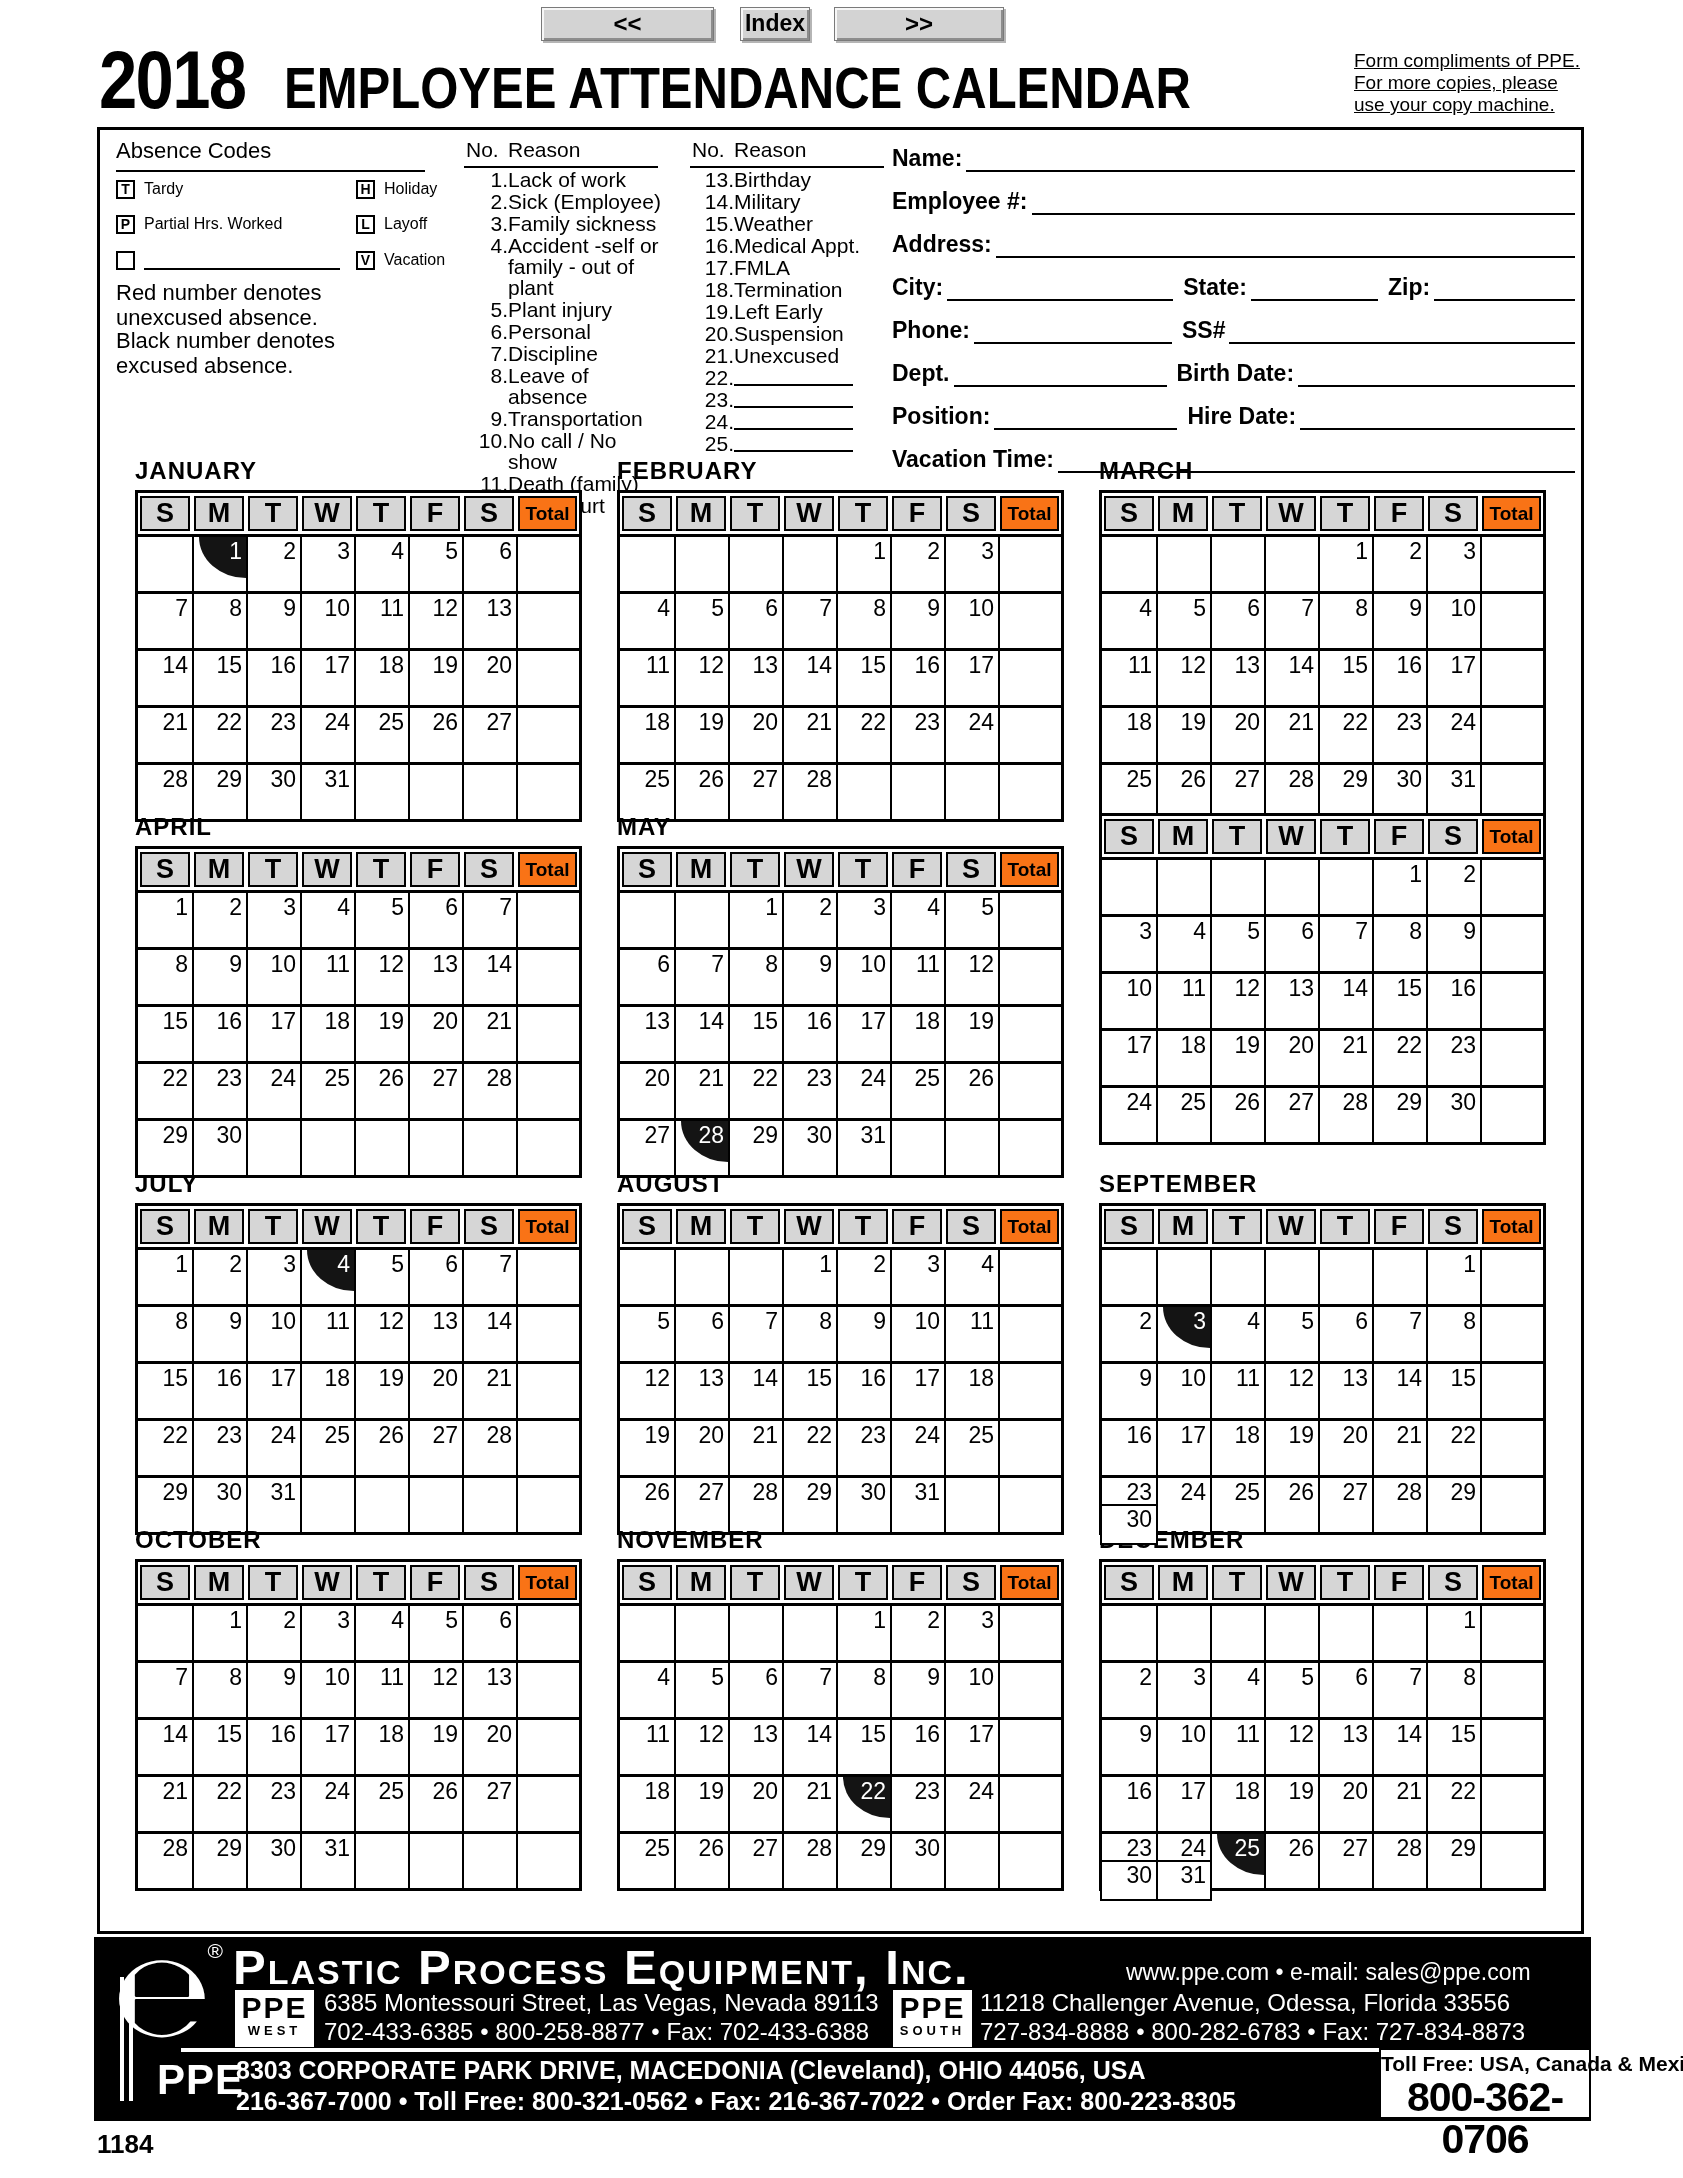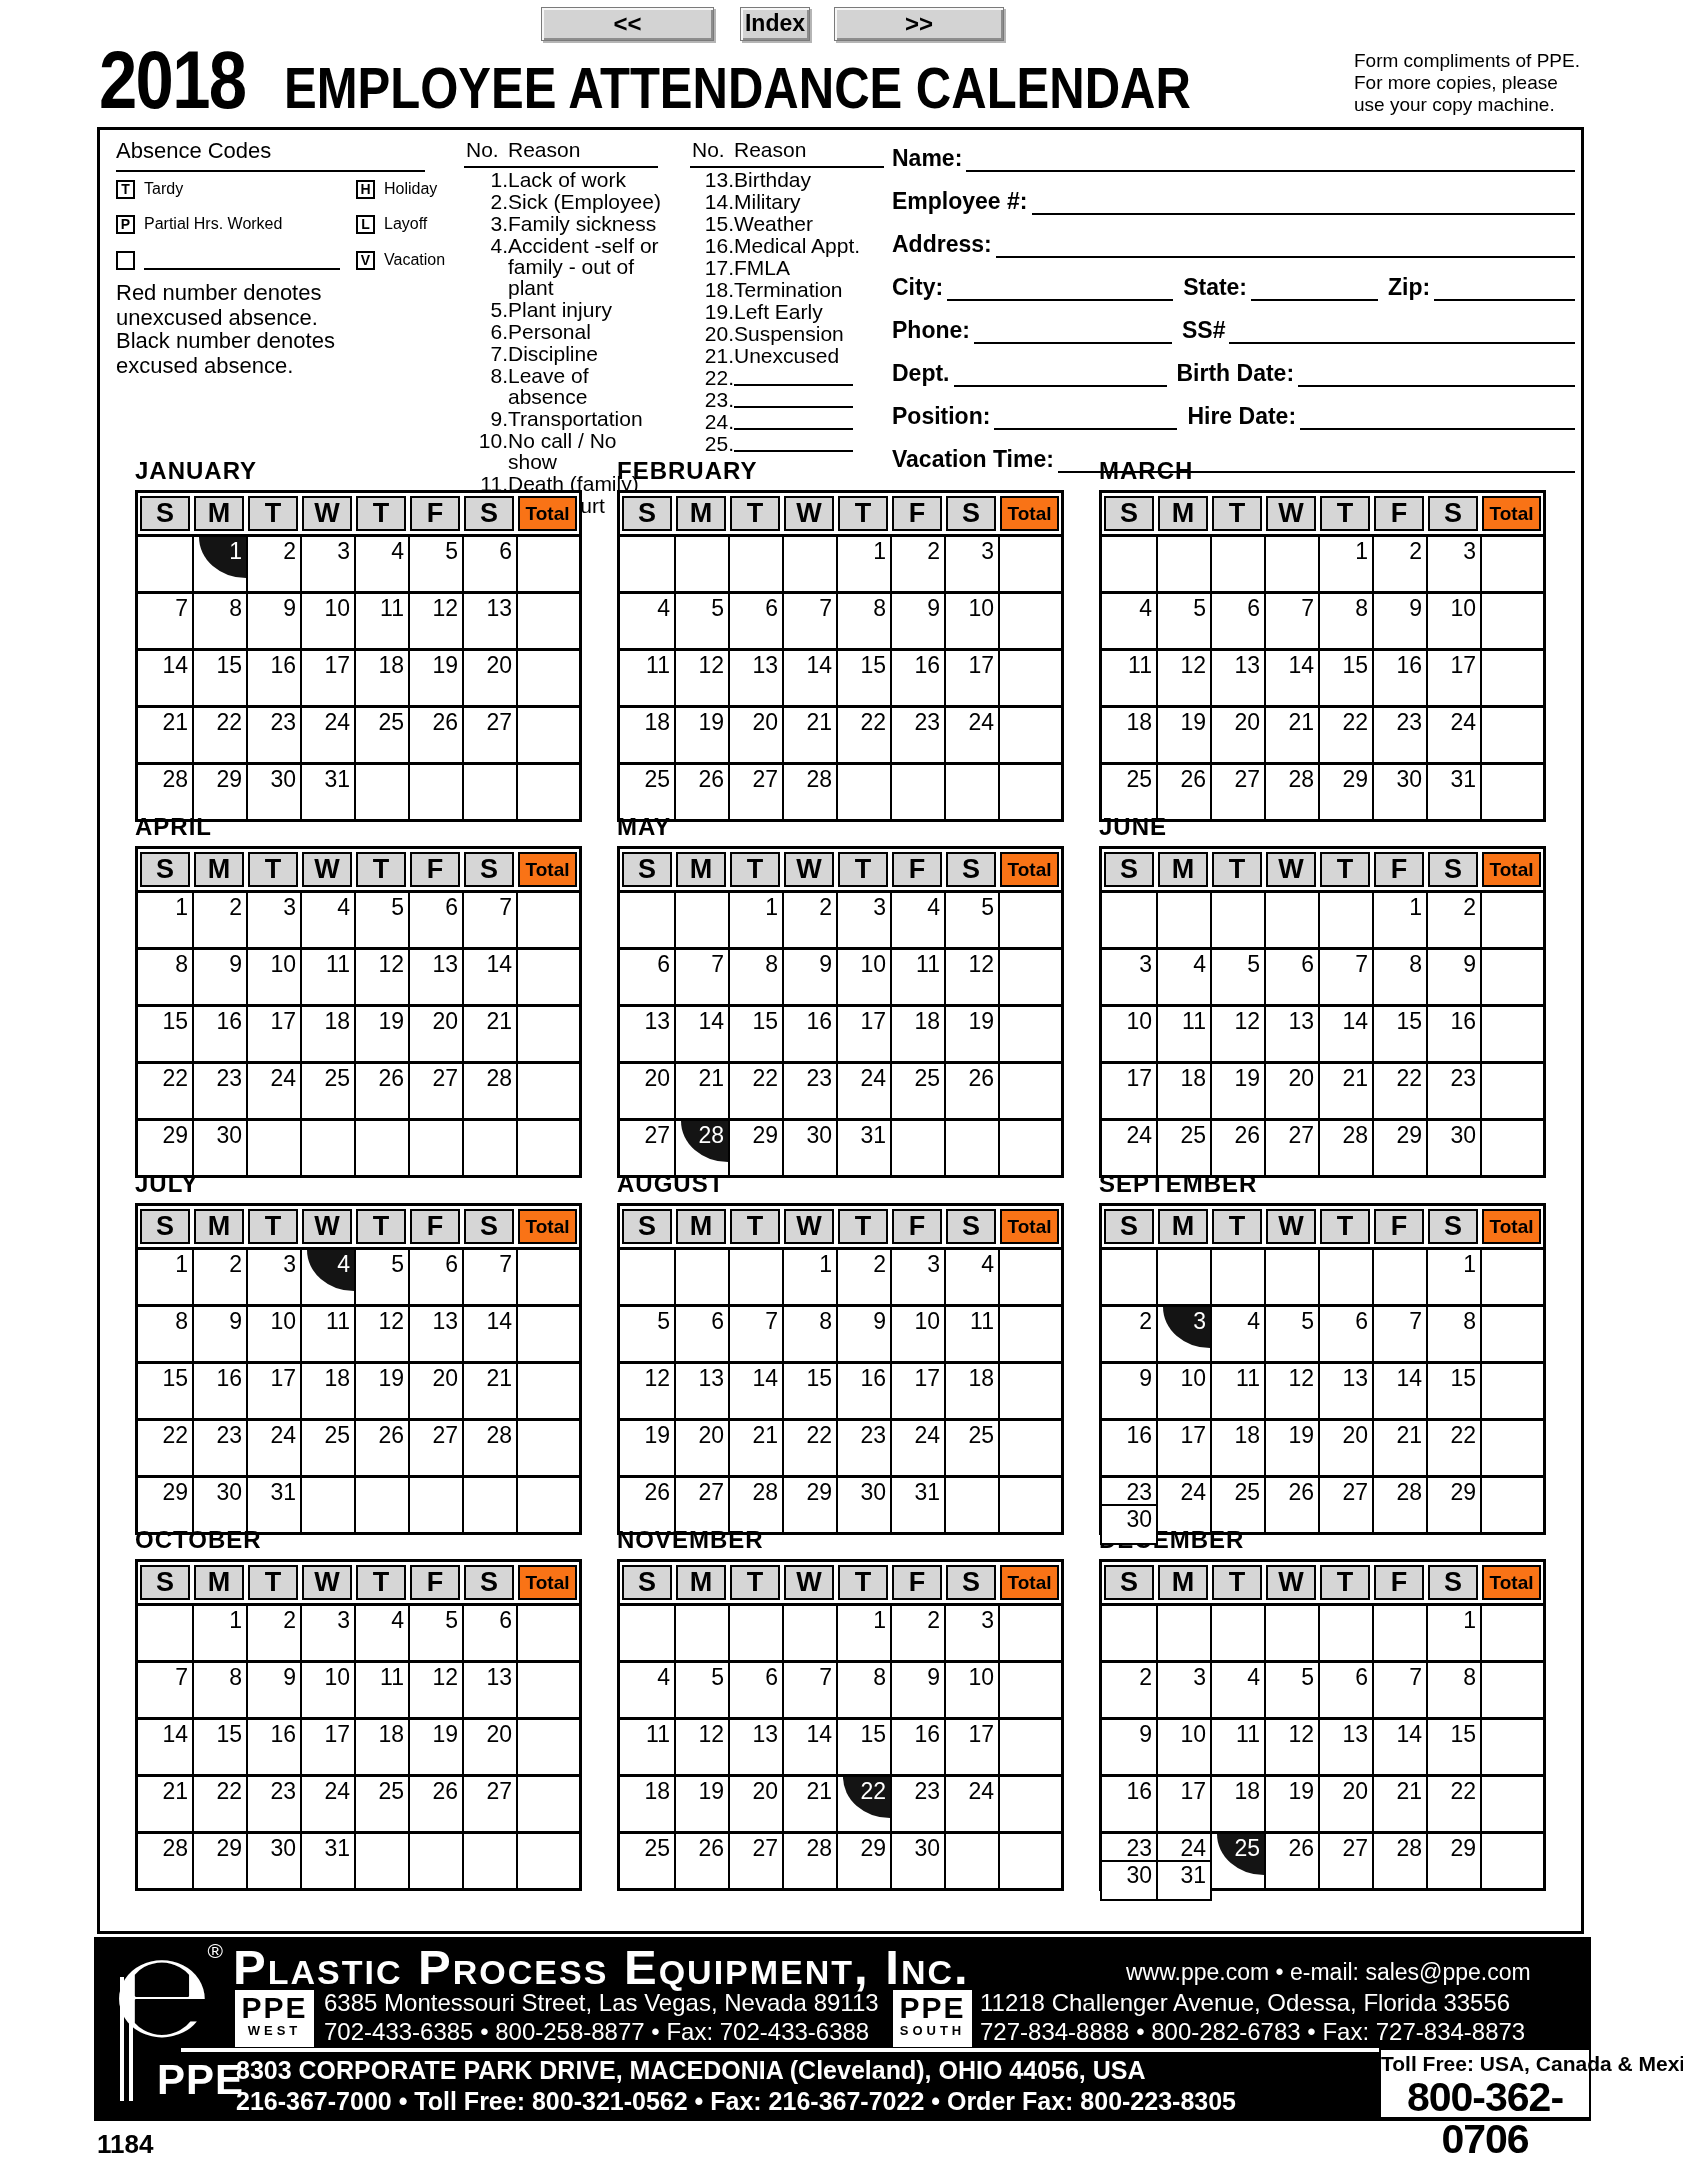--- a/index.html
+++ b/index.html
@@ -12,21 +12,21 @@
           font-weight:bold;font-size:24px;line-height:31px;text-align:center;box-sizing:border-box;cursor:pointer;}
   #btn-back{left:541px;width:173px;}
   #btn-index{left:740px;width:70px;font-size:23px;}
   #btn-next{left:834px;width:170px;}
 
   
   .year{position:absolute;left:99px;top:34px;font-size:81px;font-weight:bold;
         transform:scaleX(.85);transform-origin:left top;letter-spacing:-2px;}
   .maintitle{position:absolute;left:284px;top:55px;font-size:57px;font-weight:bold;
         transform:scaleX(.86);transform-origin:left top;letter-spacing:0;white-space:nowrap;}
-  .hnote{position:absolute;left:1354px;top:50px;font-size:19px;line-height:22px;}
+  .hnote{position:absolute;left:1354px;top:50px;font-size:19px;line-height:22px;text-decoration:underline;}
 
   
   .bigbox{position:absolute;left:97px;top:127px;width:1487px;height:1807px;
           border:3px solid #000;box-sizing:border-box;}
 
   
   .legtitle{position:absolute;left:16px;top:8px;width:309px;font-size:22px;
             border-bottom:2px solid #000;padding-bottom:6px;}
   .coderow{position:absolute;left:16px;display:flex;align-items:center;height:26px;}
   .codeitem{display:flex;align-items:center;gap:9px;}
@@ -1028,21 +1028,20 @@
               <div class="cell">
                 <span class="num">31</span>
               </div>
               <div class="cell"></div>
               <div class="cell"></div>
               <div class="cell totalc"></div>
             </div>
           </div>
         </div>
         <div class="month" style="left: 999px; top: 683px;">
-          <div class="mtitle">JUNE</div>
           <div class="grid">
             <div class="ghead">
               <div class="ghd">
                 <div class="in">S</div>
               </div>
               <div class="ghd">
                 <div class="in">M</div>
               </div>
               <div class="ghd">
                 <div class="in">T</div>

